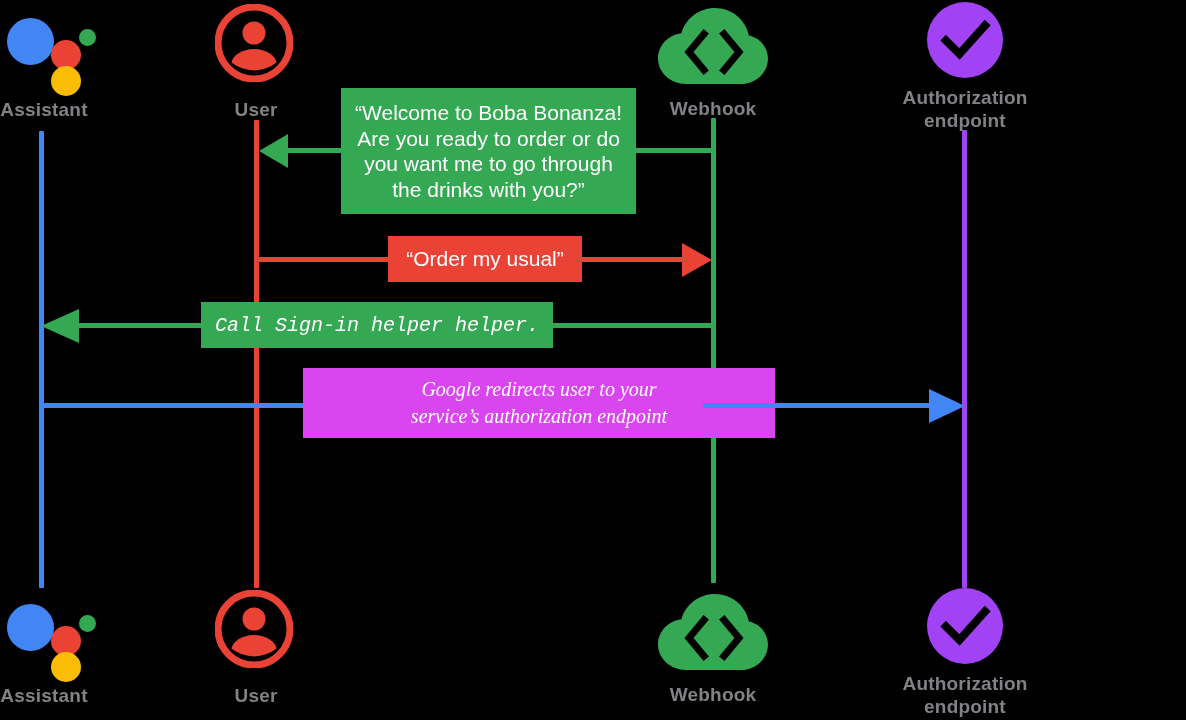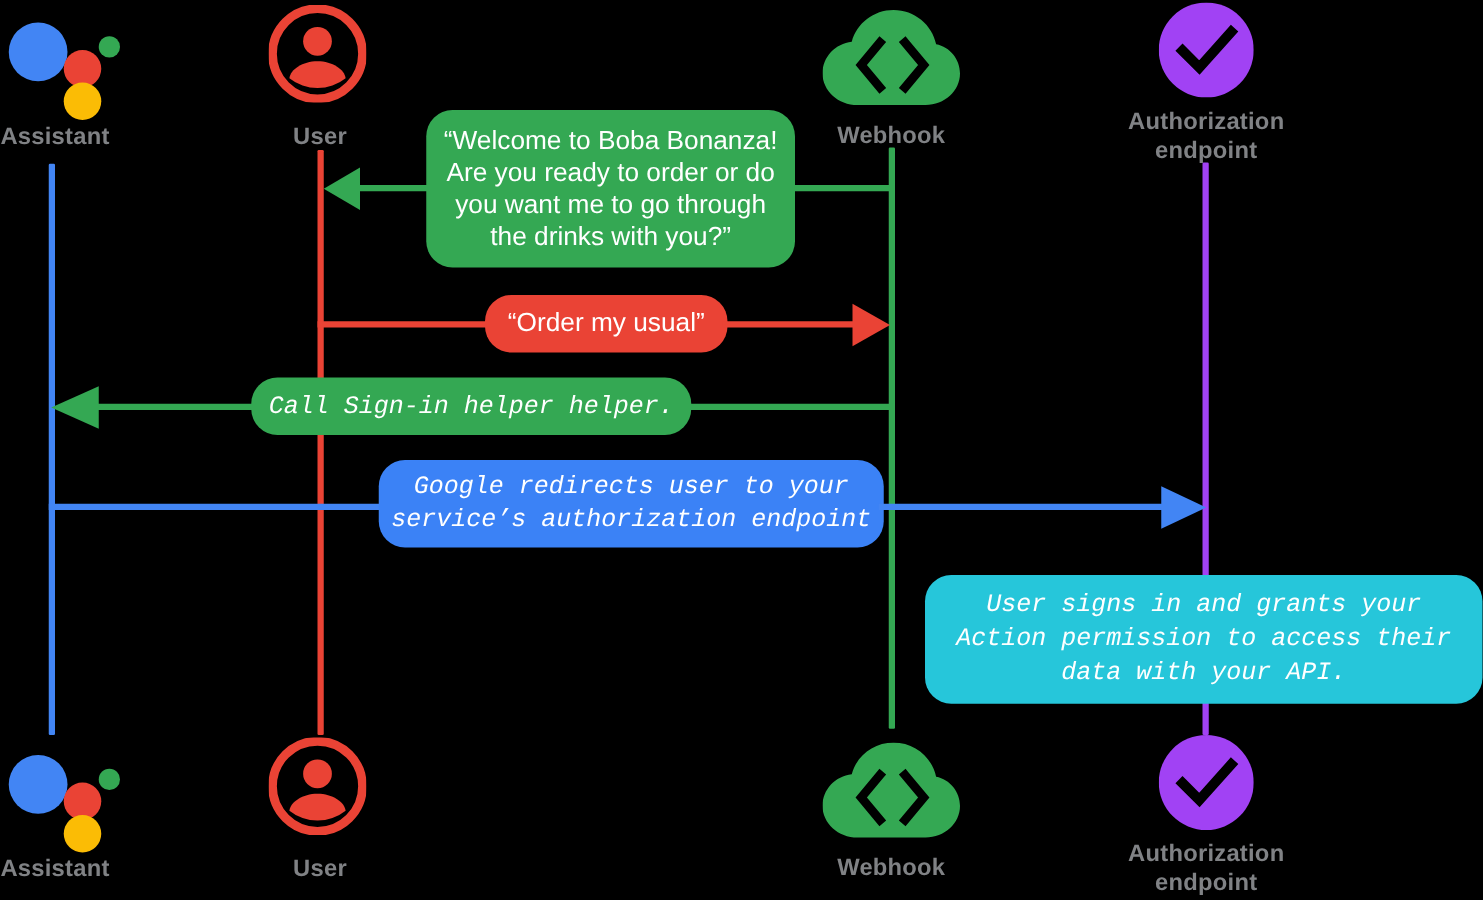--- a/index.html
+++ b/index.html
@@ -28,21 +28,21 @@
   .user-ico{position:absolute;width:78px;height:78px;}
 
   
   .webhook-ico{position:absolute;width:110px;height:80px;}
 
   
   .auth-ico{position:absolute;width:76px;height:76px;}
 
   
   .msgbox{
-    position:absolute;border-radius:21px;color:#fff;
+    position:absolute;border-radius:0;color:#fff;
     display:flex;align-items:center;justify-content:flex-start;
     text-align:center;box-sizing:border-box;
   }
   .msgbox .txt{white-space:pre-line;display:block;width:100%;}
   .sans{font-family:"Liberation Sans",sans-serif;font-size:21px;line-height:25.5px;font-weight:400;}
   .mono{font-family:"Liberation Mono",monospace;font-style:italic;font-size:20px;line-height:27px;font-weight:400;}
 
   
   .shaft{position:absolute;height:5px;}
   .head{position:absolute;width:0;height:0;}
@@ -112,32 +112,27 @@
   <div class="head head-right" style="left:682px;top:243px;border-left:30px solid #EA4335;"></div>
 
   <div class="shaft" style="left:549px;top:323px;width:165px;background:#34A853;"></div>
   <div class="msgbox mono" style="left:201px;top:302px;width:352px;height:46px;background:#34A853;padding:2px 10px;">
     <span class="txt">Call Sign-in helper helper.</span>
   </div>
   <div class="shaft" style="left:78px;top:323px;width:126px;background:#34A853;"></div>
   <div class="head head-left" style="left:41px;top:309px;border-right:38px solid #34A853;"></div>
 
   <div class="shaft" style="left:39px;top:403px;width:270px;background:#4285F4;"></div>
-  <div class="msgbox mono" style="left:303px;top:368px;width:404px;height:70px;background:#3b82f6;padding:2px 8px;">
+  <div class="msgbox mono" style="left:303px;top:368px;width:472px;height:70px;background:#d946ef;padding:2px 8px;font-family:Liberation Serif, serif;">
     <span class="txt">Google redirects user to your
 service’s authorization endpoint</span>
   </div>
   <div class="shaft" style="left:703px;top:403px;width:228px;background:#4285F4;"></div>
   <div class="head head-right" style="left:929px;top:389px;border-left:36px solid #4285F4;"></div>
 
-  <div class="msgbox mono" style="left:740px;top:460px;width:446px;height:103px;background:#26C6DA;padding:2px 10px;">
-    <span class="txt">User signs in and grants your
-Action permission to access their
-data with your API.</span>
-  </div>
 
   <div class="assistant-ico" style="left:5px;top:596px;">
     <i class="a-blue"></i>
     <i class="a-red"></i>
     <i class="a-yellow"></i>
     <i class="a-green"></i>
   </div>
   <div class="actor-label" style="left:-36px;top:684px;width:160px;">Assistant</div>
 
   <div class="user-ico" style="left:215px;top:590px;">

